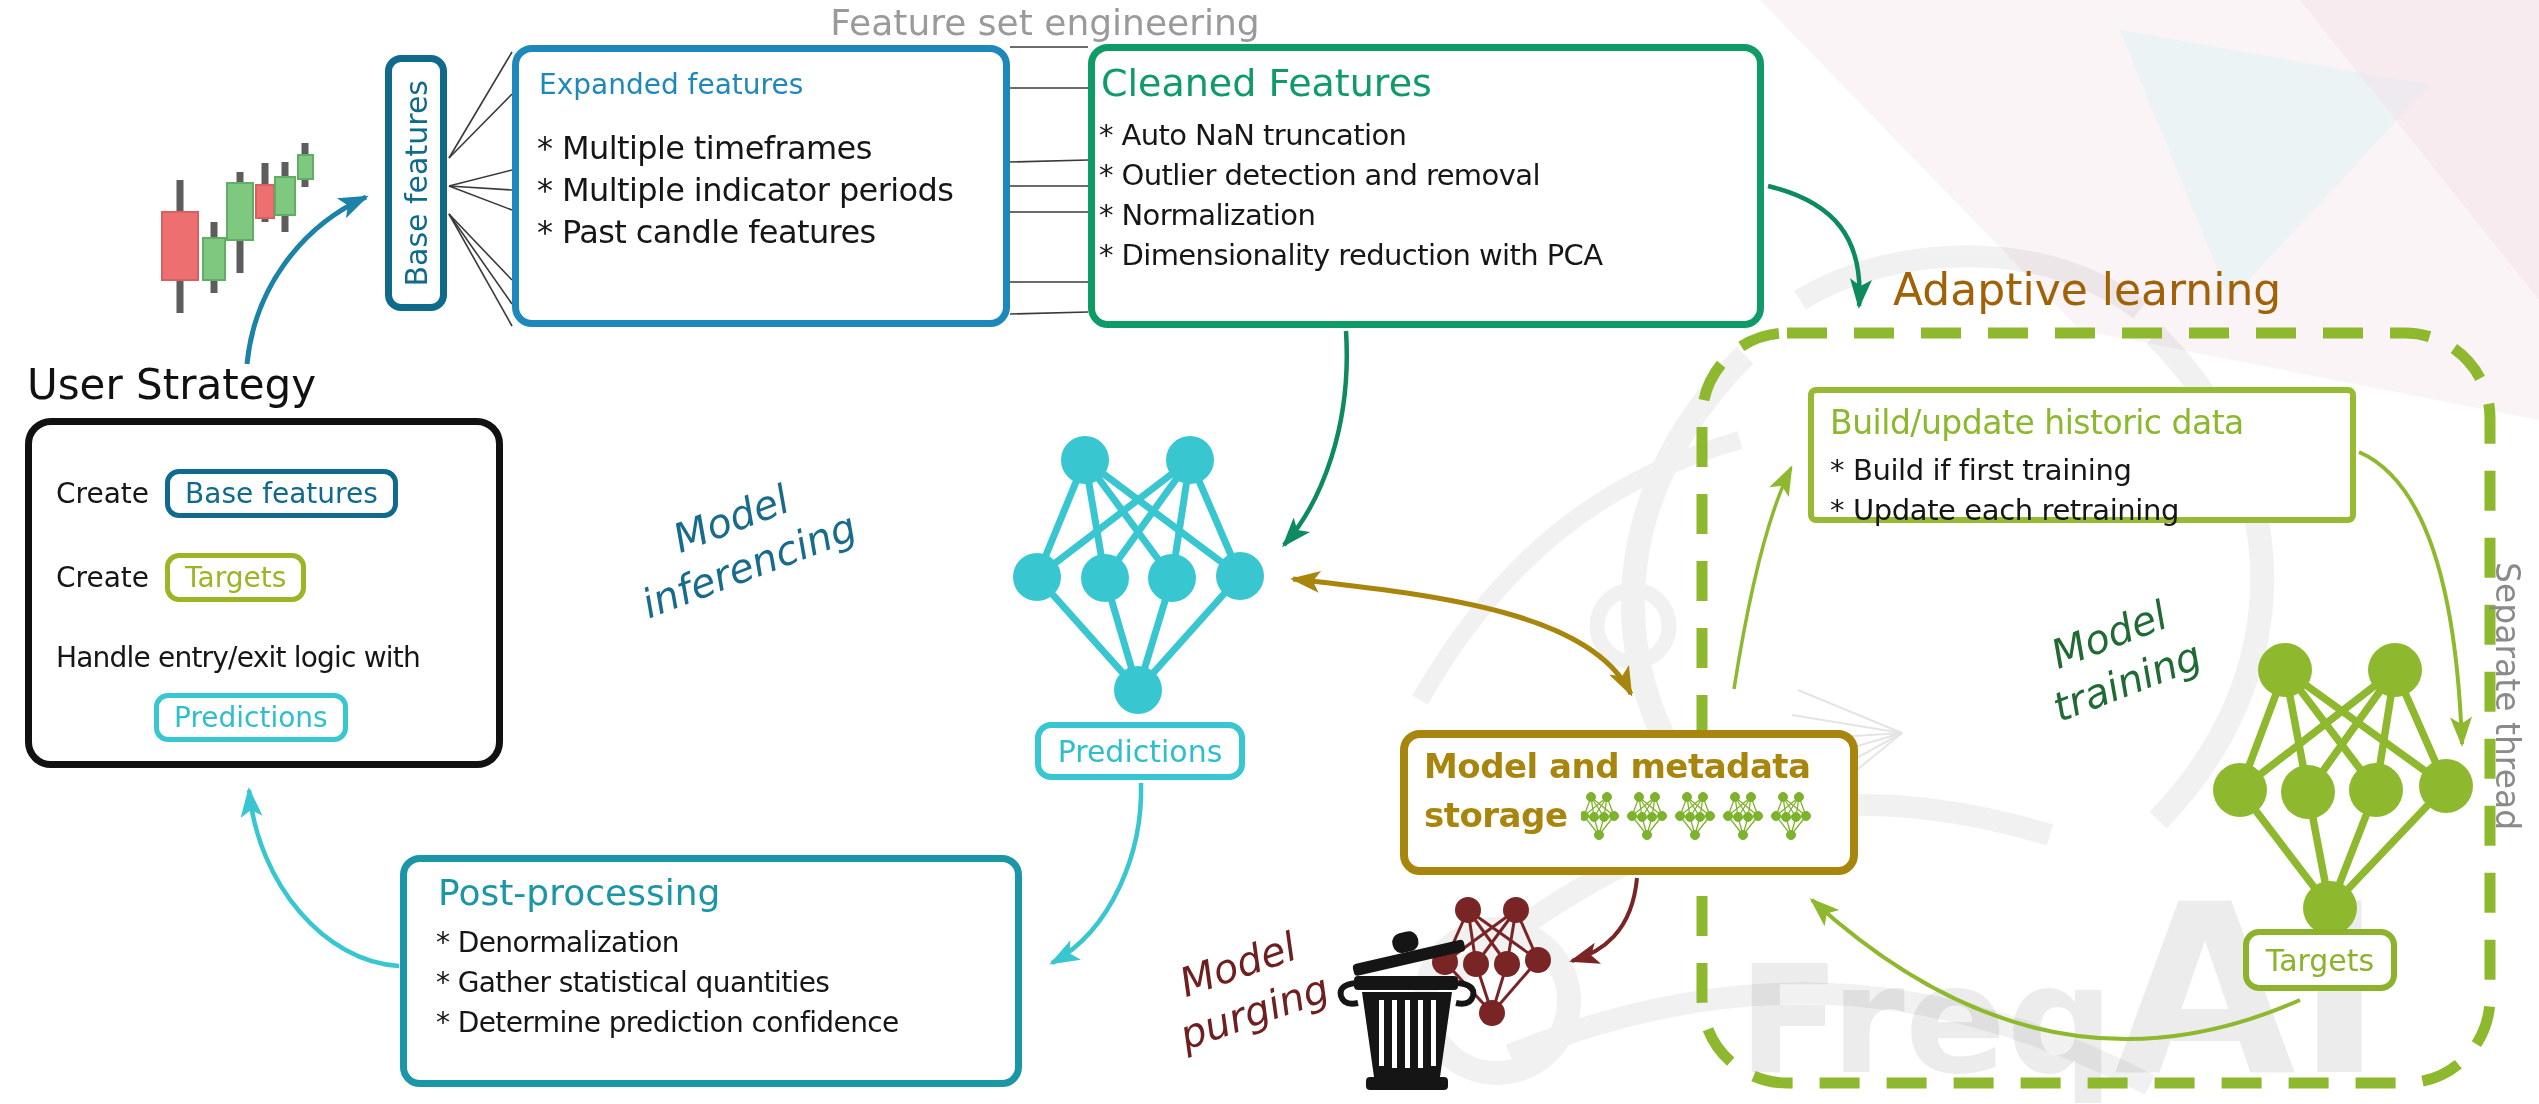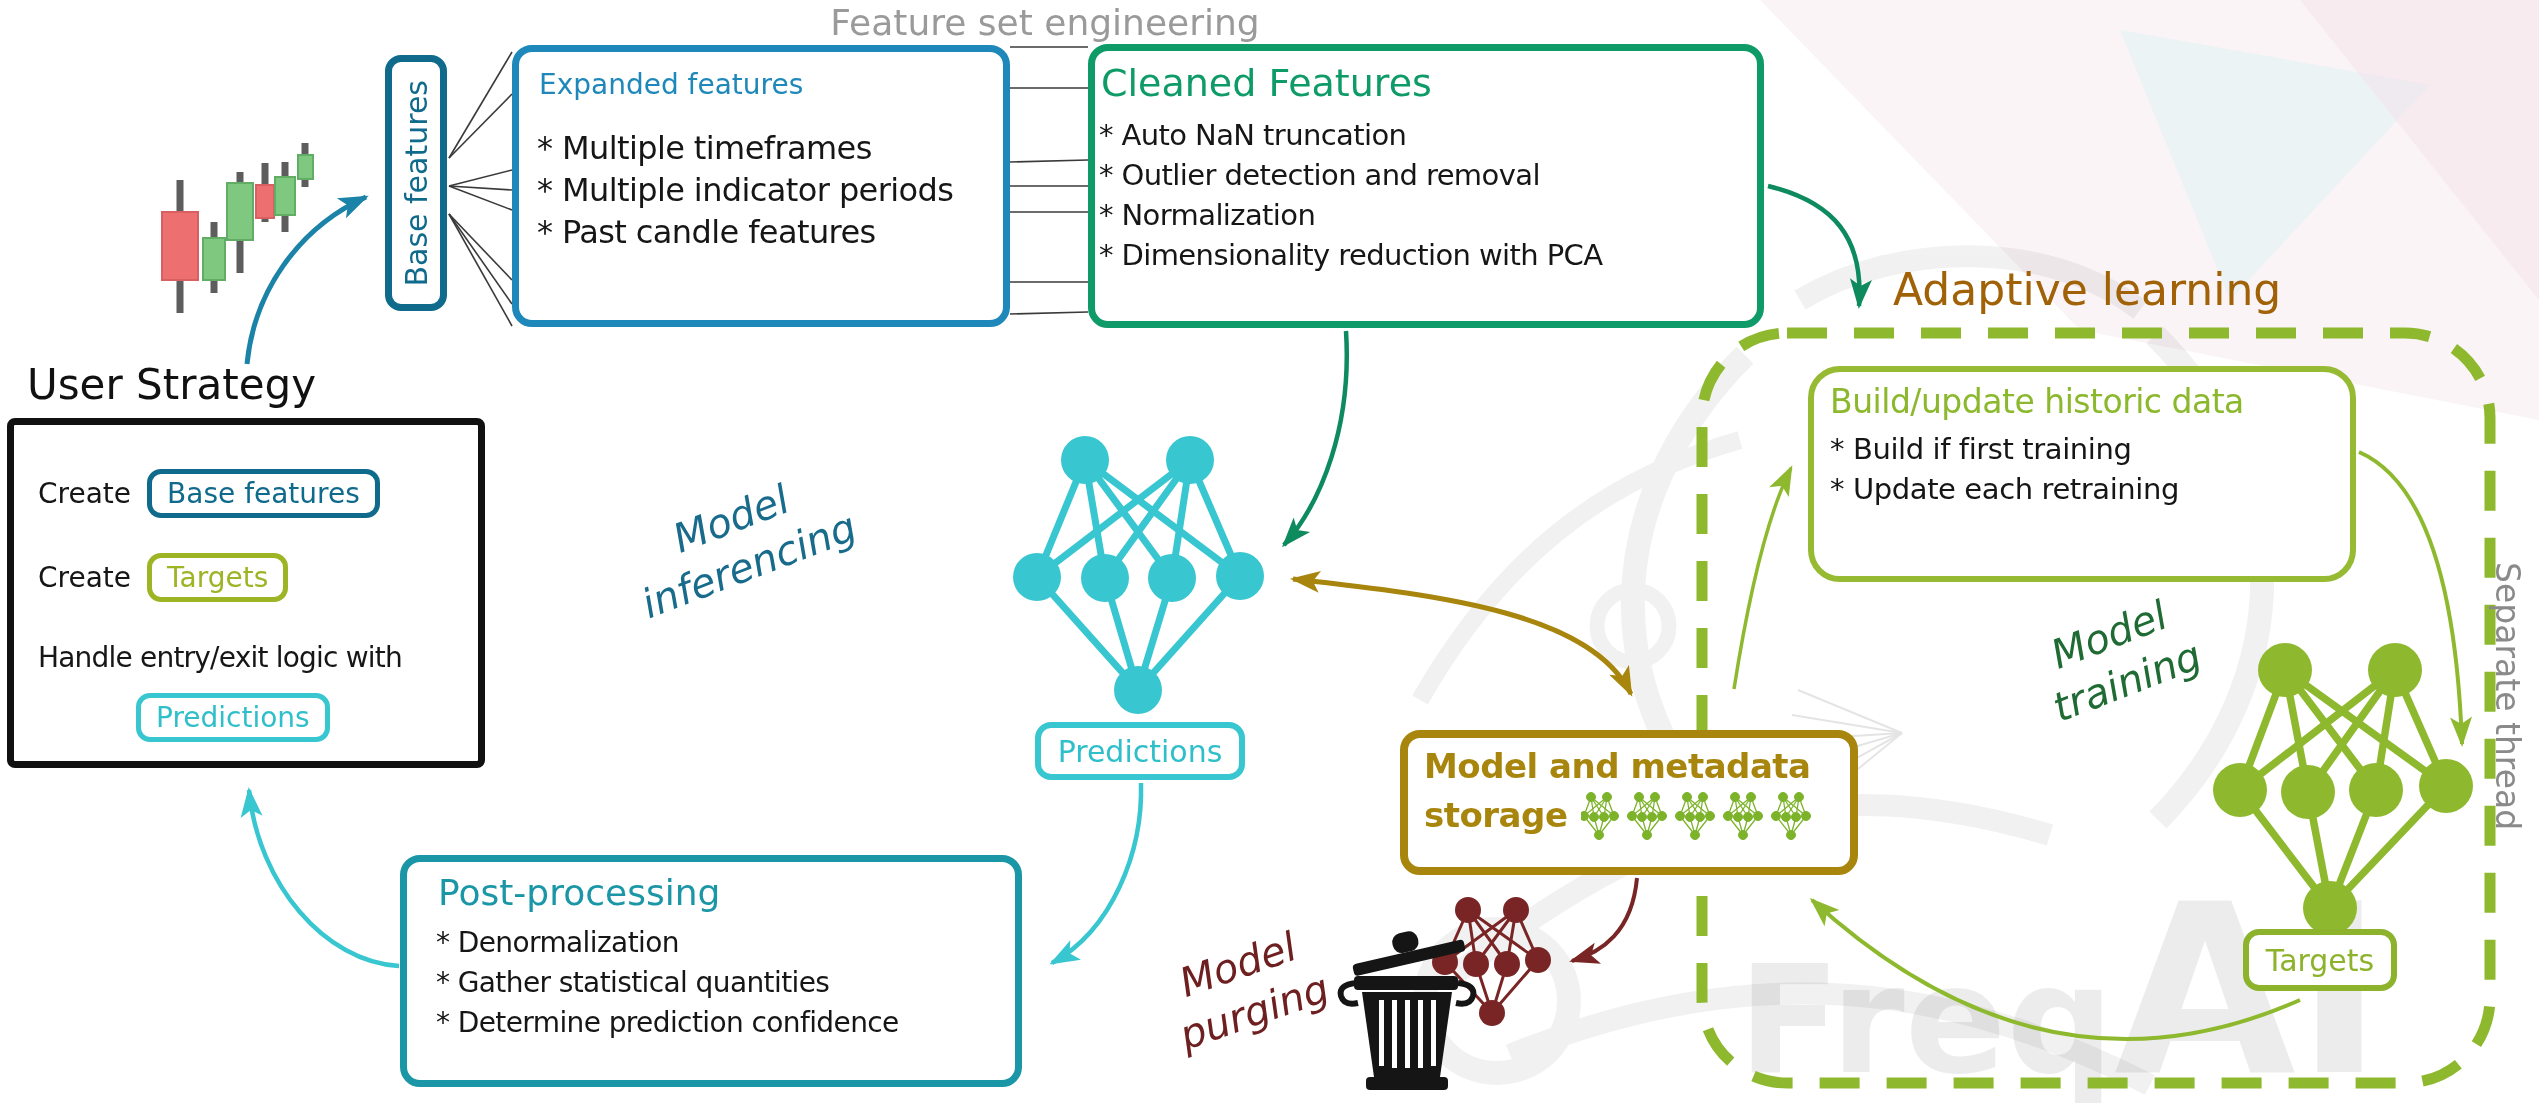--- a/index.html
+++ b/index.html
@@ -15,29 +15,29 @@
   #expanded-box .bitem{font-size:32px;letter-spacing:-0.6px;line-height:42px;}
   
   #cleaned-box{left:1088px;top:44px;width:676px;height:284px;border:7px solid #0f9b68;border-radius:20px;padding:8px 4px;}
   #cleaned-box .btitle{color:#0f9b68;font-size:38px;margin:2px 0 10px 2px;}
   #cleaned-box .bitem{font-size:29px;letter-spacing:-0.6px;line-height:40px;}
   
   #base-tab{left:385px;top:55px;width:62px;height:256px;border:7px solid #0f6a8c;border-radius:16px;
             display:flex;align-items:center;justify-content:center;}
   #base-tab span{writing-mode:vertical-rl;transform:rotate(180deg);color:#0f6a8c;font-size:30px;white-space:nowrap;}
   
-  #build-box{left:1808px;top:366px;width:548px;height:216px;border:6px solid #96ba32;border-radius:32px;padding:8px 16px;}
+  #build-box{left:1808px;top:387px;width:548px;height:136px;border:6px solid #96ba32;border-radius:8px;padding:8px 16px;}
   #build-box .btitle{color:#8cb82e;font-size:33px;letter-spacing:-0.5px;margin:2px 0 8px 0;white-space:nowrap;}
   #build-box .bitem{font-size:29px;letter-spacing:-0.4px;line-height:40px;}
   
   #post-box{left:400px;top:855px;width:622px;height:232px;border:7px solid #1b96a6;border-radius:20px;padding:8px 29px;}
   #post-box .btitle{color:#1b96a6;font-size:36px;margin:2px 0 10px 2px;}
   #post-box .bitem{font-size:28px;letter-spacing:-0.6px;line-height:40px;}
   
-  #user-box{left:7px;top:418px;width:478px;height:350px;border:7px solid #111;border-radius:8px;}
+  #user-box{left:25px;top:418px;width:478px;height:350px;border:7px solid #111;border-radius:26px;}
   .urow{position:absolute;left:24px;display:flex;align-items:center;gap:16px;font-size:28px;color:#161616;}
   .pill{border-radius:14px;padding:3px 15px;font-size:28px;white-space:nowrap;background:#fff;}
   .pill-base{border:5px solid #0f6a8c;color:#0f6a8c;}
   .pill-targets{border:5px solid #9db525;color:#9db525;}
   .pill-pred{border:5px solid #38c6d0;color:#2fbfca;}
   
   #storage-box{left:1400px;top:730px;width:458px;height:145px;border:8px solid #a8860d;border-radius:20px;padding:5px 16px;z-index:6;font-weight:bold;}
   #storage-box .sline{color:#a8860d;font-size:34px;letter-spacing:-0.5px;line-height:46px;white-space:nowrap;}
   #storage-box .sline2{display:flex;align-items:center;gap:14px;}
   

